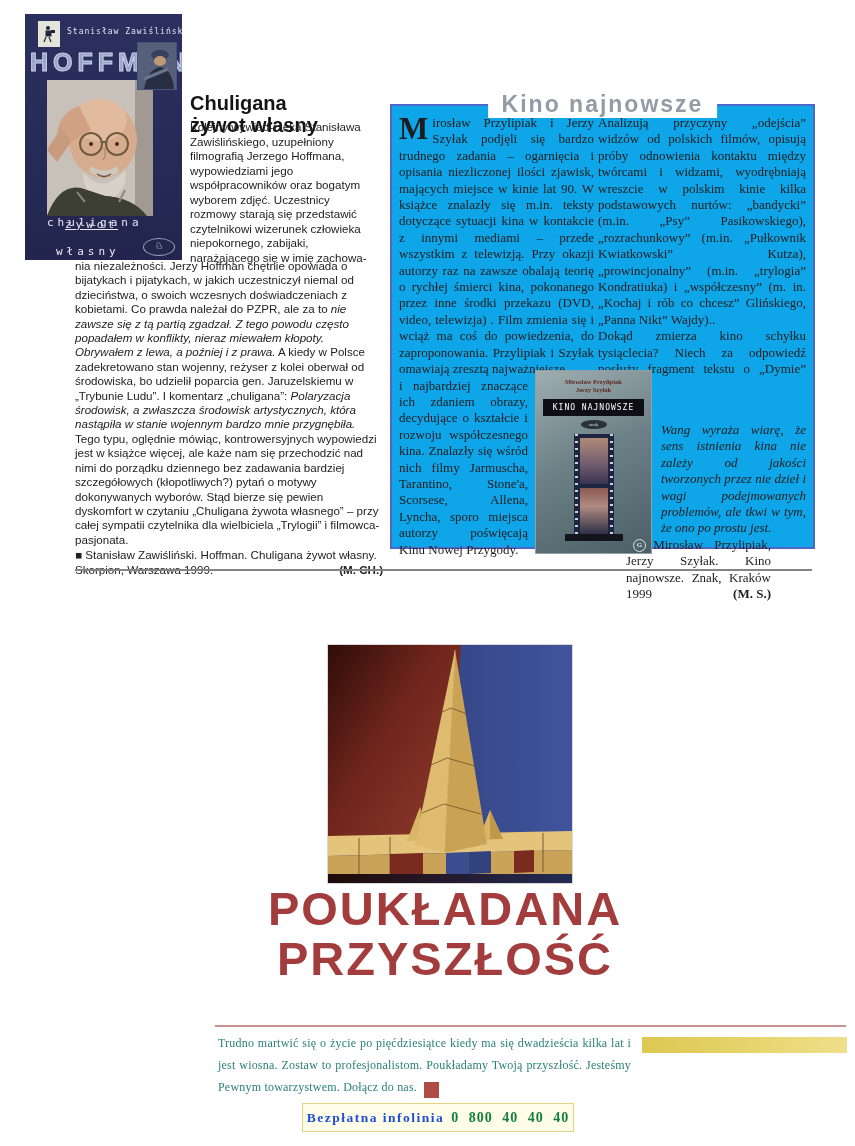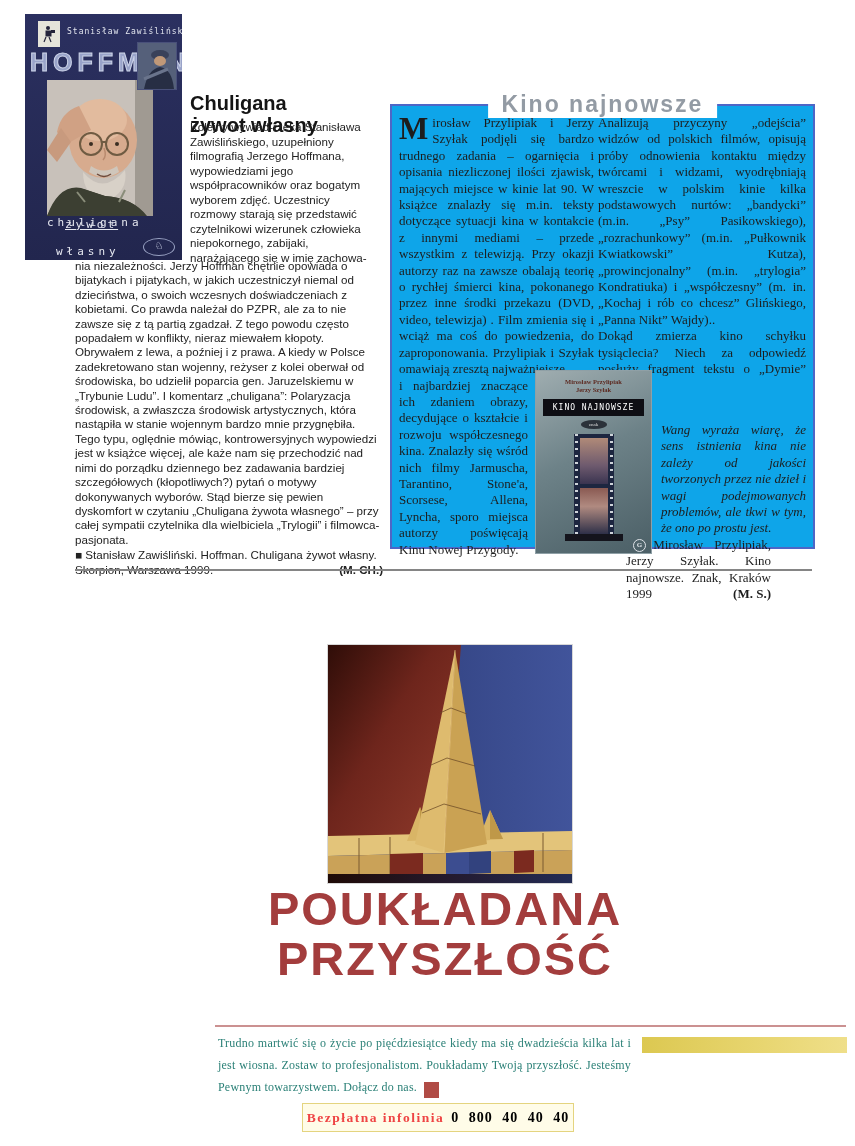--- a/index.html
+++ b/index.html
@@ -25,21 +25,21 @@
      border-radius:50%;color:#ccd2e6;font-size:10px;line-height:14px;text-align:center;}
 
   
   .art-title{position:absolute;left:190px;top:92px;font-weight:bold;font-size:20px;
      line-height:22px;color:#141414;}
   .art-title .l2{}
   .art-intro{position:absolute;left:190px;top:120px;width:189px;font-size:11.6px;
      line-height:14.5px;color:#222;}
   .art-body{position:absolute;left:75px;top:259px;width:308px;font-size:11.6px;
      line-height:14.4px;color:#222;}
-  .art-body .seg-italic{}
+  .art-body .seg-italic{font-style:italic;}
   .biblio{position:relative;margin-top:1px;}
   .credit{position:absolute;right:0;bottom:0;font-weight:bold;}
 
   
   .kino-box{position:absolute;left:390px;top:104px;width:421px;height:441px;
      border:2px solid #4e66c6;background:#0ea5e9;font-family:"Liberation Serif",serif;}
   .kino-header{position:absolute;top:-15px;left:50%;transform:translateX(-50%);
      background:#ffffff;padding:0 14px;font-family:"Liberation Sans",sans-serif;
      font-weight:bold;font-size:23px;letter-spacing:2px;color:#939ba4;white-space:nowrap;}
   .kino-col{position:absolute;top:9px;font-size:13px;line-height:16.4px;color:#1d1d1d;
@@ -89,22 +89,22 @@
   .promo-rule{position:absolute;left:215px;top:1025px;width:631px;height:2px;background:#cb9191;}
   .promo-body{position:absolute;left:218px;top:1033px;width:413px;
      font-family:"Liberation Serif",serif;font-size:12px;line-height:21.8px;
      letter-spacing:0.2px;color:#2b8077;text-align:justify;}
   .yellow-bar{position:absolute;left:642px;top:1037px;width:205px;height:16px;
      background:linear-gradient(90deg,#dcc851,#e8d671 60%,#efdf8a);}
   .red-square{position:absolute;left:424px;top:1082px;width:15px;height:16px;background:#b04b45;}
   .infoline{position:absolute;left:302px;top:1103px;width:270px;height:27px;
      background:#fffce8;border:1px solid #e4d47f;display:flex;align-items:center;
      justify-content:center;gap:7px;font-family:"Liberation Serif",serif;font-weight:bold;}
-  .infoline .lbl{font-size:13.5px;letter-spacing:1.5px;color:#ef4444;font-family:Liberation Serif, serif;}
-  .infoline .num{font-size:14px;letter-spacing:1px;word-spacing:5px;color:#000000;}
+  .infoline .lbl{font-size:13.5px;letter-spacing:1.5px;color:#1d4ed8;font-family:Liberation Serif, serif;}
+  .infoline .num{font-size:14px;letter-spacing:1px;word-spacing:5px;color:#15803d;}
 </style>
 </head>
 <body>
 
 <div class="page">
 
   <div class="hoffman-cover">
     <div class="hc-logo">
       <svg width="14" height="18" viewBox="0 0 14 18">
         <circle cx="6" cy="3" r="2" fill="#23233a"></circle>

